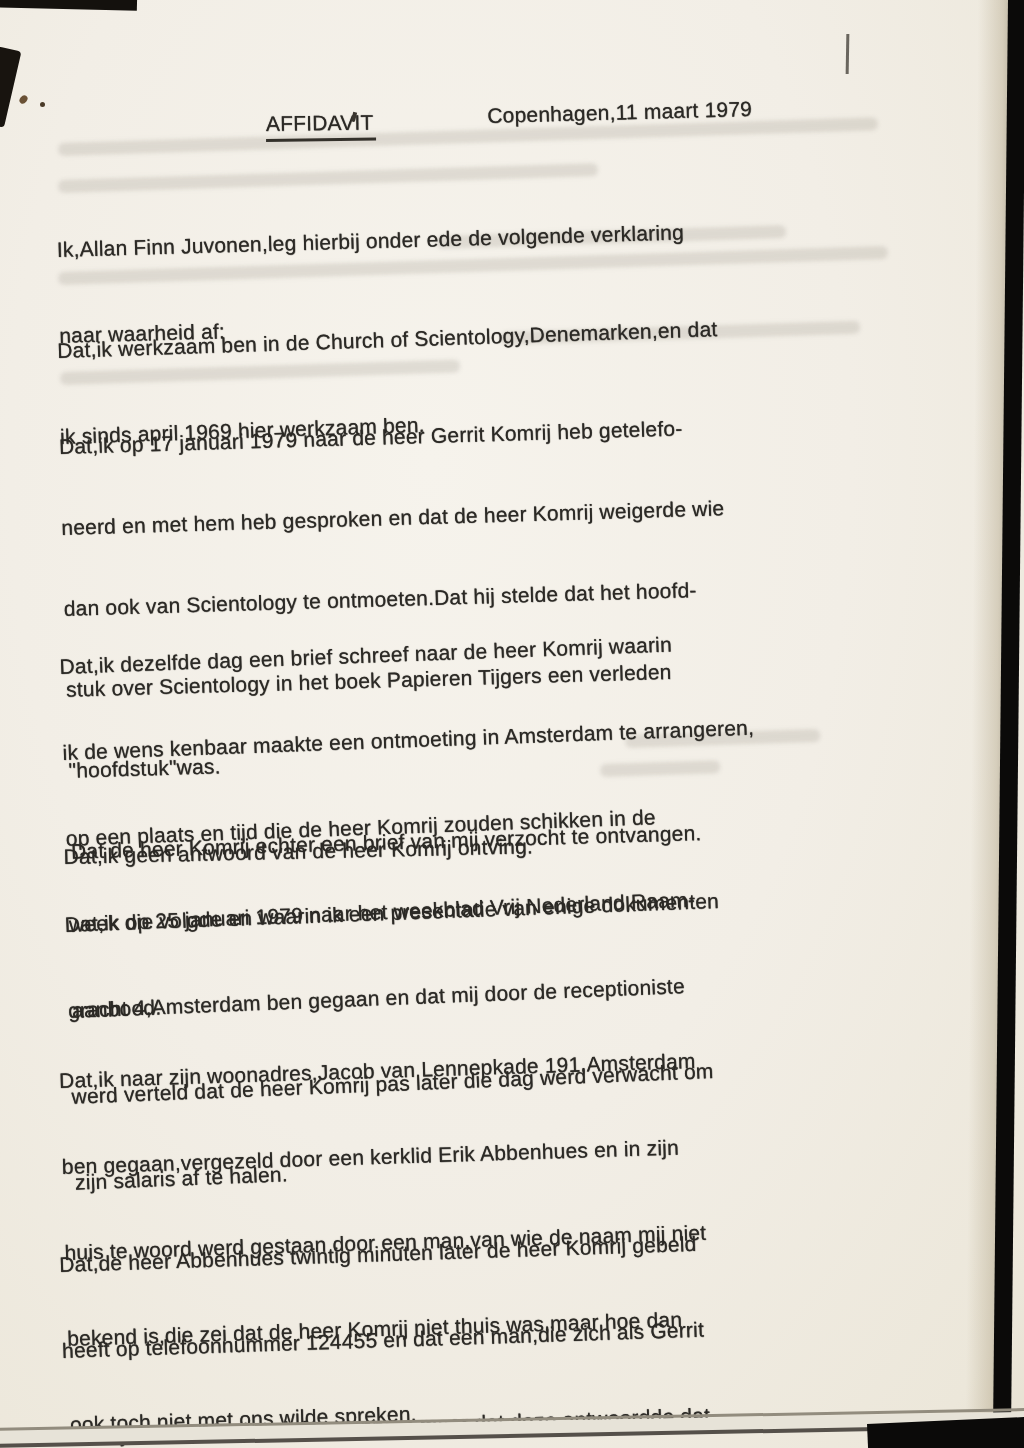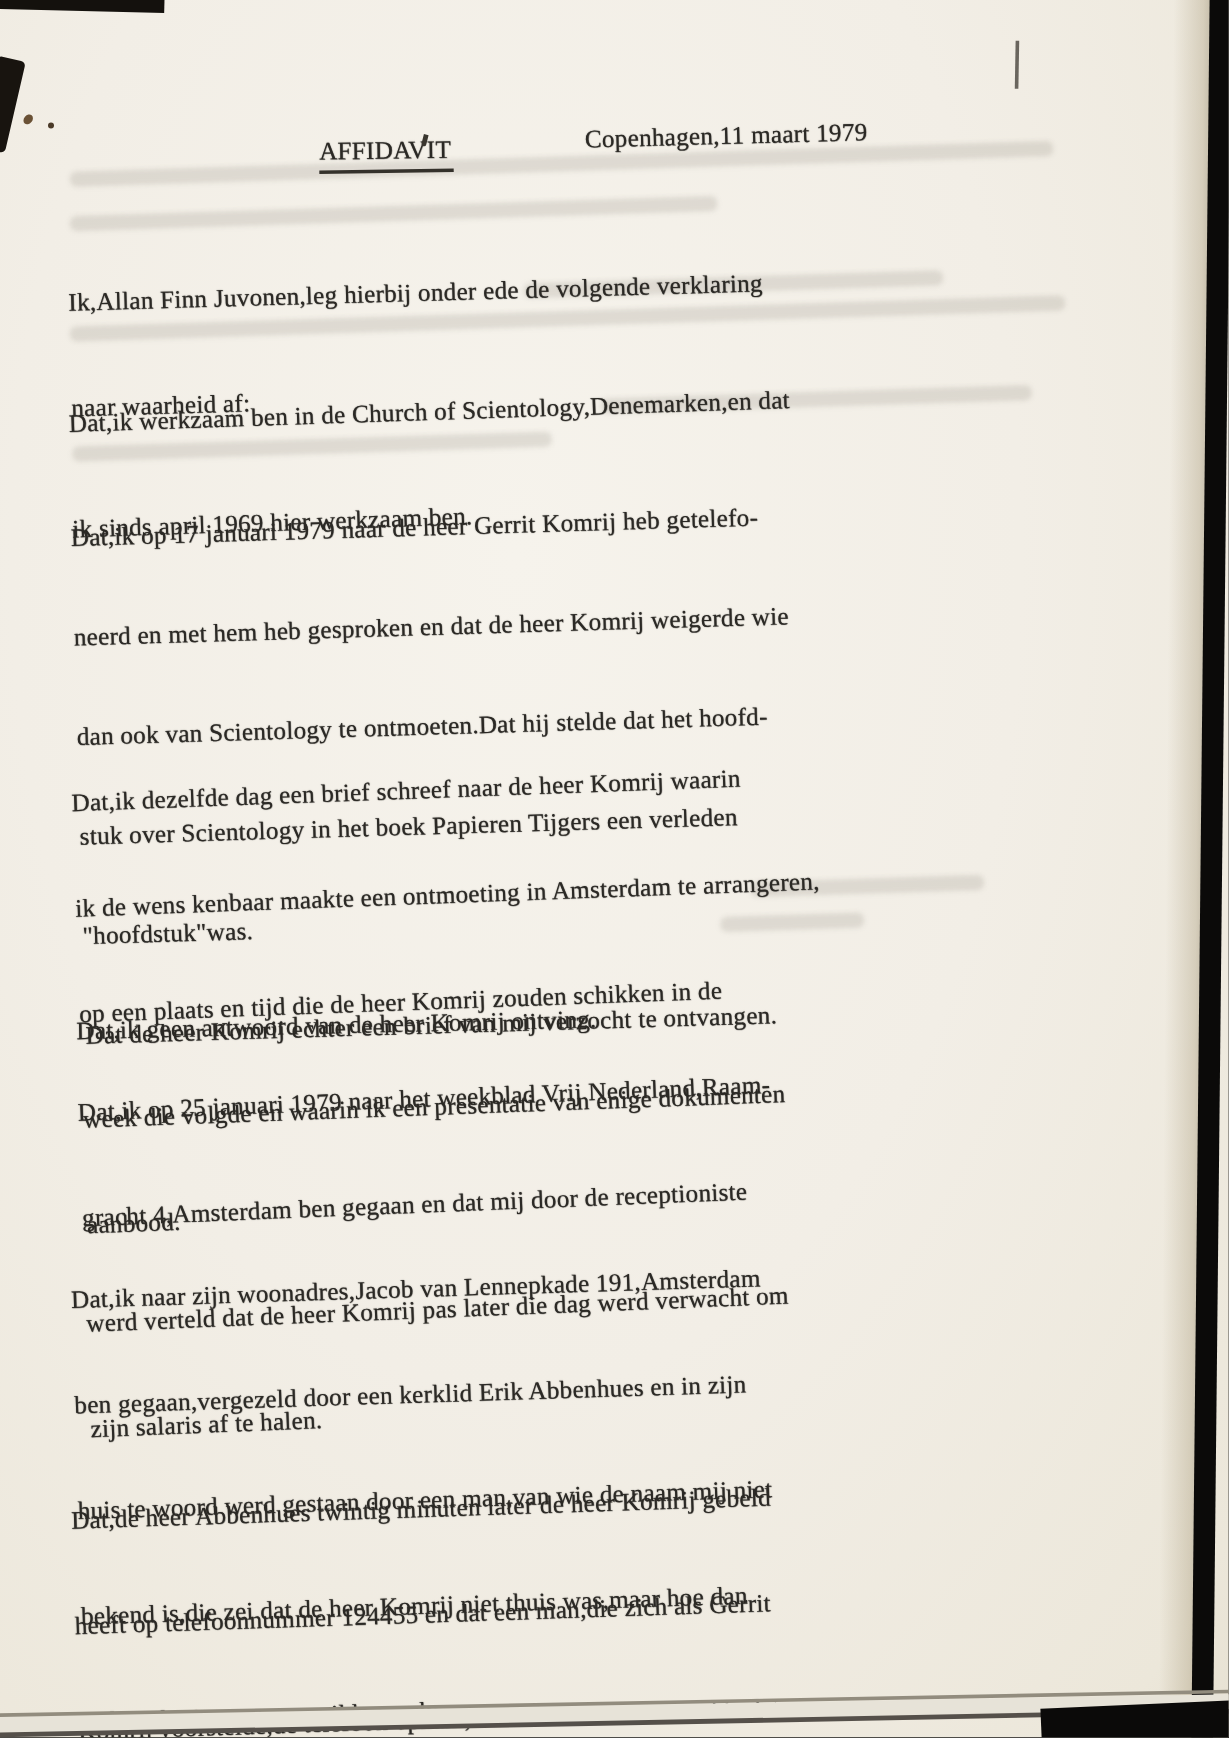--- a/index.html
+++ b/index.html
@@ -3,21 +3,21 @@
 <meta charset="utf-8">
 <style>
   html, body { margin: 0; padding: 0; background: #0b0a09; }
   .scan {
     position: relative;
     width: 1024px;
     height: 1448px;
     overflow: hidden;
     background:
       radial-gradient(ellipse at 42% 32%, #f6f3ec 0%, #f2eee6 50%, #ece7da 92%, #e7e1d2 100%);
-    font-family: Liberation Serif, serif;
+    font-family: Liberation Sans, sans-serif;
   }
 
   
   .tw {
     position: absolute;
     color: #2b2925;
     font-size: 21px;
     letter-spacing: 0.2px;
     white-space: pre;
     text-shadow: 0 0 1px rgba(43,41,37,0.65), 0.4px 0.4px 0 rgba(43,41,37,0.35);

